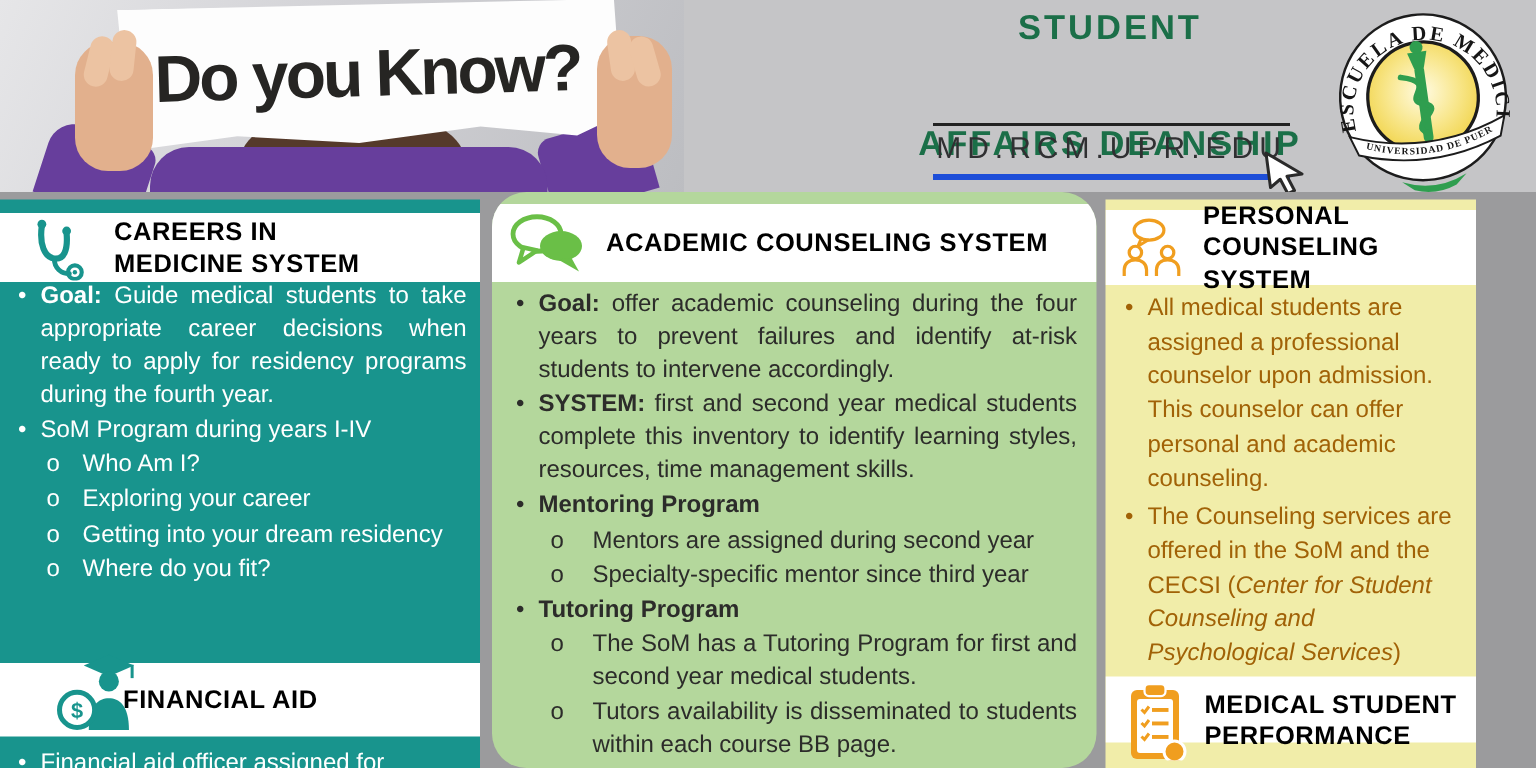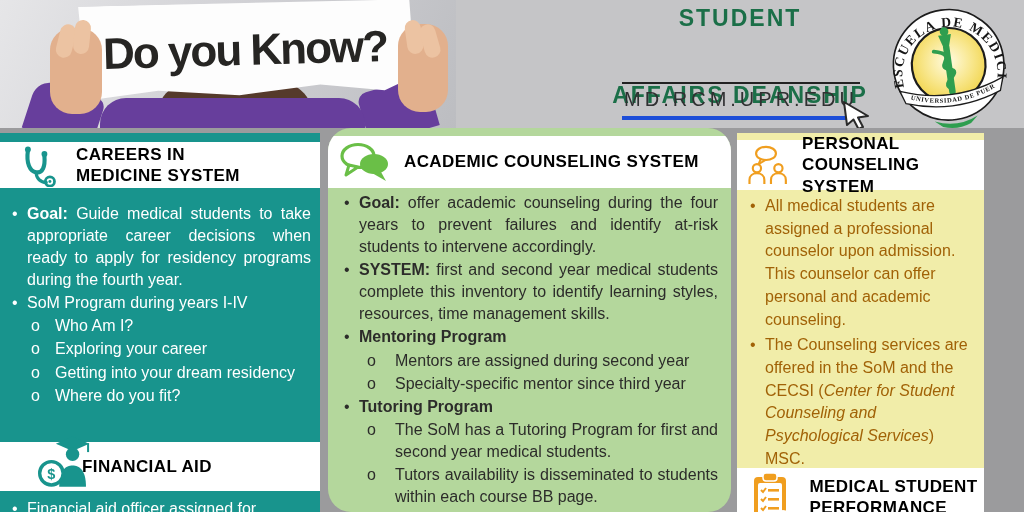--- a/index.html
+++ b/index.html
@@ -49,26 +49,26 @@
   .band h2{margin:0;font-size:17px;font-weight:700;color:#000000;letter-spacing:.4px;line-height:1.25;}
   .c1-band1{top:9px;height:46px;}
   .c1-band1 .icon{margin:0 16px 0 16px;}
   .c1-band2{top:309px;height:49px;overflow:visible;}
   .c1-band2 h2{margin-left:82px;}
   .c1-band2 .icon{position:absolute;left:38px;top:-12px;}
   .c2-band{top:8px;height:52px;}
   .c2-band .icon{margin:0 14px 0 10px;}
   .c3-band1{top:7px;height:50px;}
   .c3-band1 .icon{margin:0 12px 0 10px;}
-  .c3-band2{top:335px;height:44px;align-items:flex-start;overflow:visible;justify-content:center;}
+  .c3-band2{top:318px;height:44px;align-items:flex-start;overflow:visible;}
   .c3-band2 h2{margin:8px 0 0 66px;}
   .c3-band2 .icon{position:absolute;left:12px;top:4px;}
 
   .body{position:absolute;font-size:16px;line-height:1.38;}
-  .c1-body1{top:70px;left:9px;right:9px;color:#ffffff;}
+  .c1-body1{top:54px;left:9px;right:9px;color:#ffffff;}
   .c1-body2{top:365px;left:9px;right:9px;color:#ffffff;}
   .c2-body{top:64px;left:13px;right:13px;color:#2c2c2a;}
   .c3-body{top:62px;left:10px;right:8px;color:#a16207;line-height:1.42;}
 
   .b1{position:relative;padding-left:18px;text-align:justify;margin-bottom:1px;}
   .b1::before{content:"\2022";position:absolute;left:3px;}
   .c3-body .b1{text-align:left;margin-bottom:3px;}
   .b2{position:relative;padding-left:46px;text-align:left;margin-bottom:1px;}
   .b2::before{content:"o";position:absolute;left:22px;}
   .c2-body .b2{padding-left:54px;text-align:justify;}

